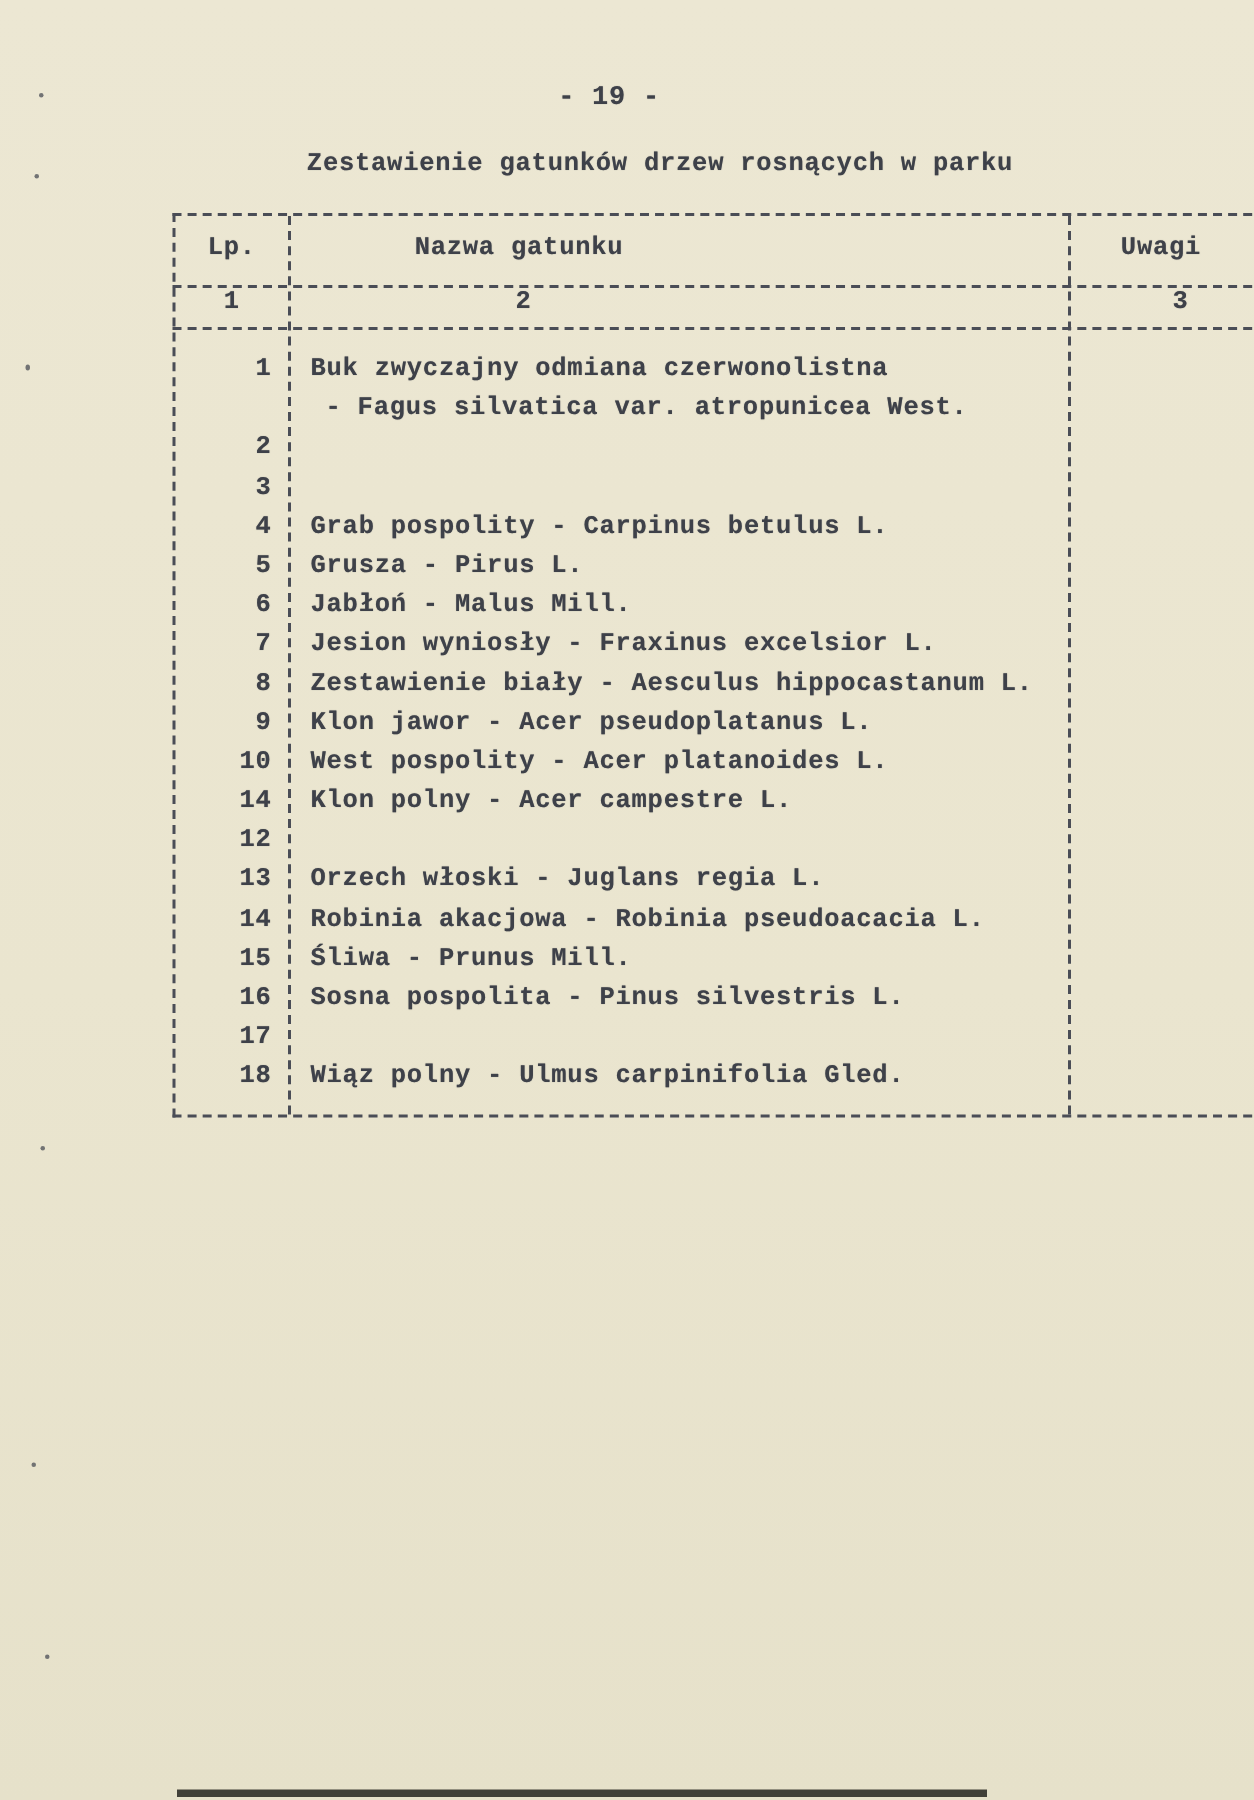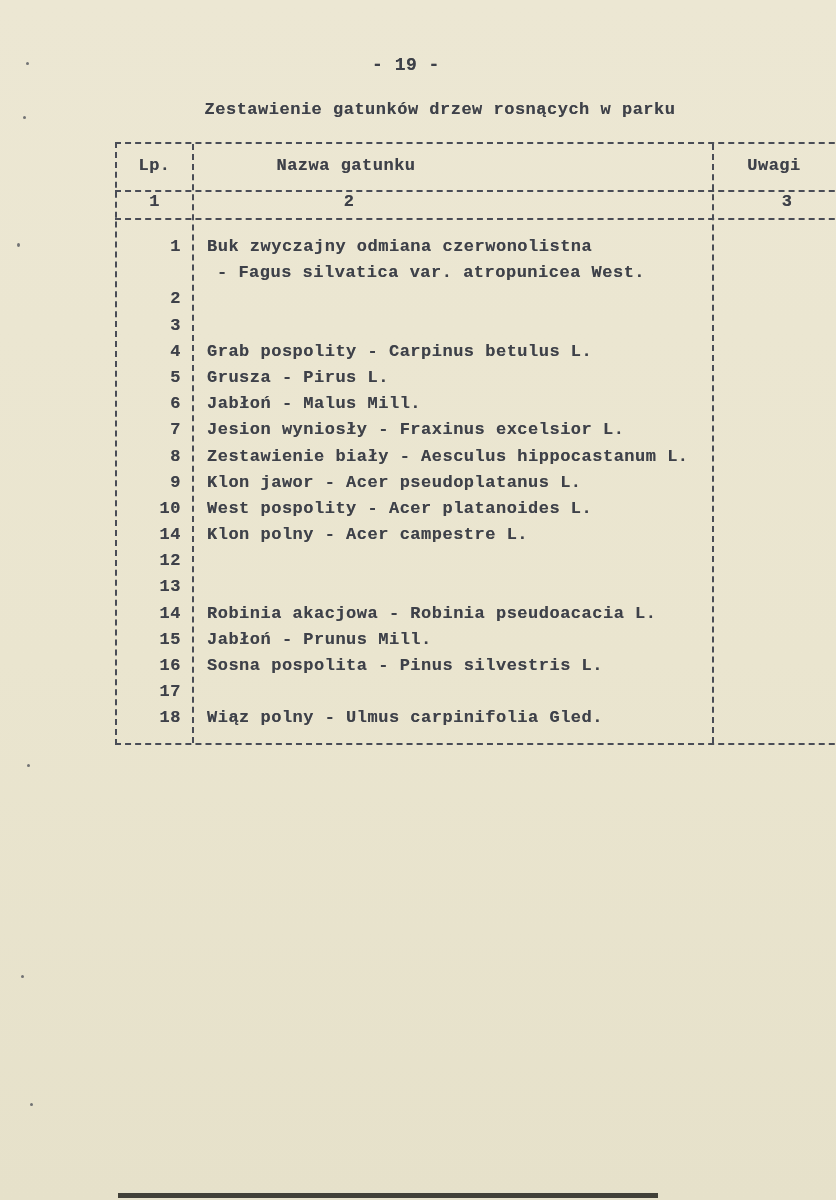--- a/index.html
+++ b/index.html
@@ -205,28 +205,29 @@
         </div>
         <div class="row-line">
           <span class="row-no">14</span>
           <span class="row-text">Klon polny - Acer campestre L.</span>
         </div>
         <div class="row-line">
           <span class="row-no">12</span>
         </div>
         <div class="row-line">
           <span class="row-no">13</span>
+          <span class="row-text">Orzech włoski - Juglans regia L.</span>
         </div>
         <div class="row-line">
           <span class="row-no">14</span>
           <span class="row-text">Robinia akacjowa - Robinia pseudoacacia L.</span>
         </div>
         <div class="row-line">
           <span class="row-no">15</span>
-          <span class="row-text">Jabłoń - Prunus Mill.</span>
+          <span class="row-text">Śliwa - Prunus Mill.</span>
         </div>
         <div class="row-line">
           <span class="row-no">16</span>
           <span class="row-text">Sosna pospolita - Pinus silvestris L.</span>
         </div>
         <div class="row-line">
           <span class="row-no">17</span>
         </div>
         <div class="row-line">
           <span class="row-no">18</span>

